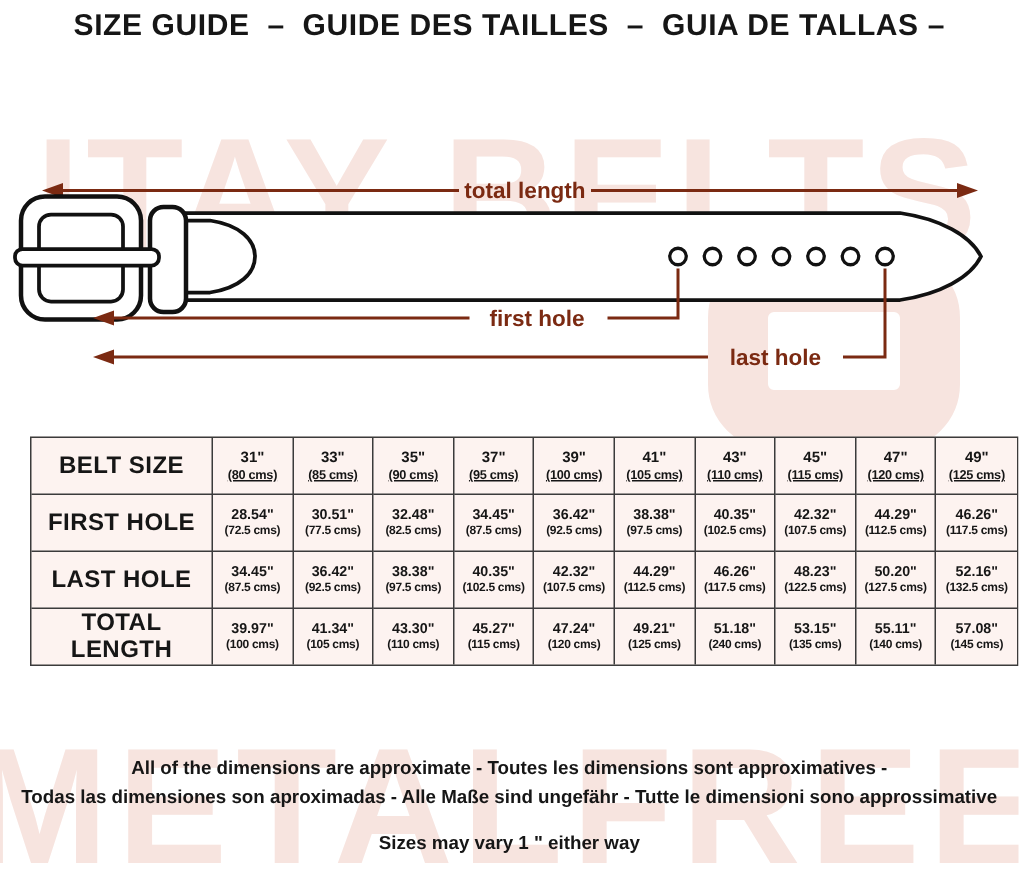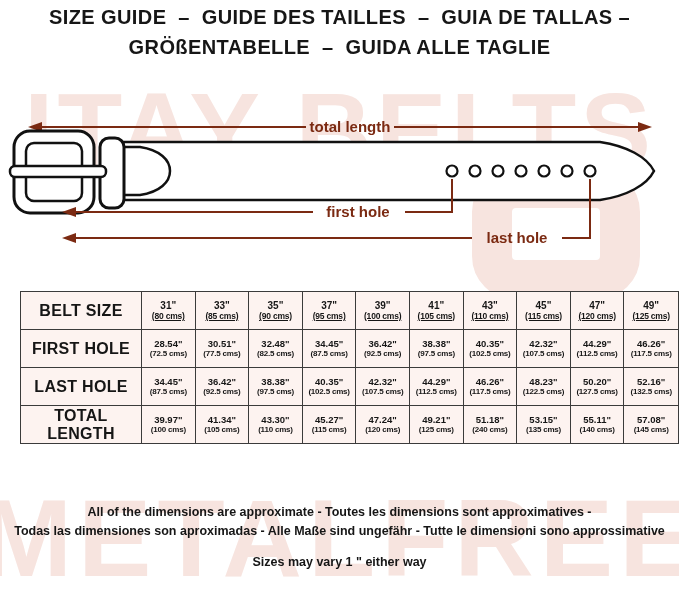--- a/index.html
+++ b/index.html
@@ -58,21 +58,20 @@
 </style>
 </head>
 <body>
 
 <div class="wm wm-top">ITAY BELTS</div>
 <div class="wm-buckle"></div>
 <div class="wm wm-bottom">METALFREE</div>
 
 <div class="header">
   <p class="title-line">SIZE GUIDE  –  GUIDE DES TAILLES  –  GUIA DE TALLAS –</p>
-  <p class="title-line">GRÖßENTABELLE  –  GUIDA ALLE TAGLIE</p>
 </div>
 
 <svg class="diagram" width="679" height="165" viewBox="0 0 679 165">
 
   <g>
     <line class="anno" x1="40" y1="27" x2="306" y2="27"></line>
     <line class="anno" x1="394" y1="27" x2="640" y2="27"></line>
     <polygon class="anno-head" points="28,27 42,22 42,32"></polygon>
     <polygon class="anno-head" points="652,27 638,22 638,32"></polygon>
     <text class="anno-text" x="350" y="32" text-anchor="middle">total length</text>

